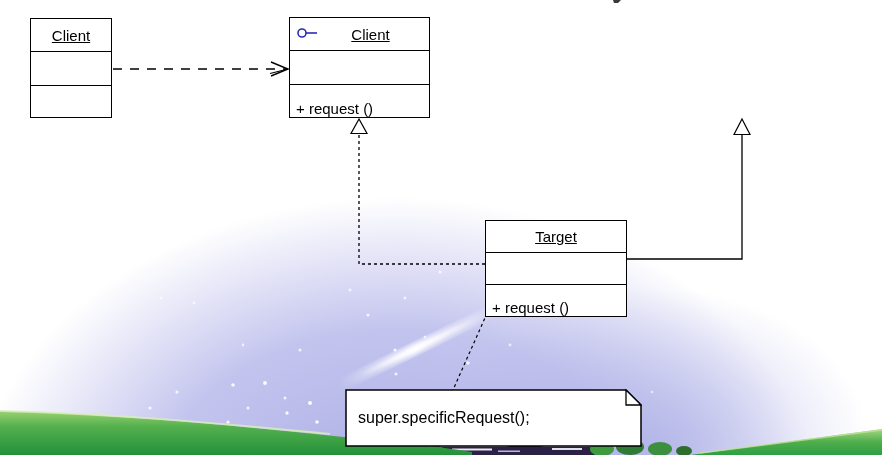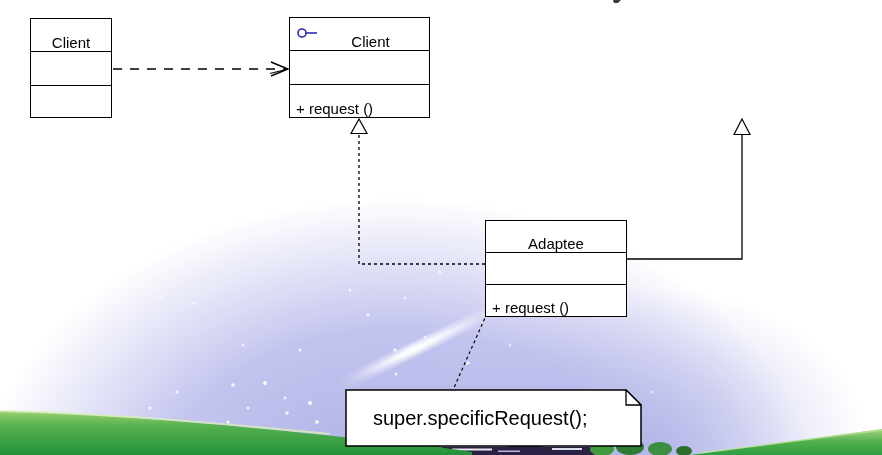--- a/index.html
+++ b/index.html
@@ -9,28 +9,28 @@
     background:
       radial-gradient(ellipse 300px 220px at 74% 98%, rgba(172,175,230,.75), rgba(255,255,255,0) 72%),
       radial-gradient(ellipse 540px 400px at 45% 112%, #a9ace4 0%, #c3c4ee 45%, rgba(255,255,255,0) 78%),
       #ffffff;
   }
   svg.layer{position:absolute;left:0;top:0;}
   .uml-class{
     position:absolute;background:#fff;border:1.5px solid #000;box-sizing:border-box;
     display:flex;flex-direction:column;font-size:15px;color:#000;
   }
-  .c-title{display:flex;align-items:flex-end;justify-content:center;position:relative;}
+  .c-title{display:flex;align-items:center;justify-content:center;position:relative;text-decoration:underline;}
   .c-sep{border-top:1.5px solid #000;}
   .c-methods{display:flex;align-items:flex-end;padding-left:6px;white-space:nowrap;}
   .iface-icon{position:absolute;left:6px;top:9px;}
   .note-box{position:absolute;}
   .note-text{
-    position:absolute;left:28px;top:0;height:100%;display:flex;align-items:center;
-    font-size:20px;color:#000;white-space:nowrap;text-align:center;
+    position:absolute;left:13px;top:0;height:100%;display:flex;align-items:center;
+    font-size:16px;color:#000;white-space:nowrap;text-align:center;
   }
 </style>
 </head>
 <body>
 
 <div class="stage">
 
   <svg class="layer" width="882" height="455" viewBox="0 0 882 455">
     <defs>
       <linearGradient id="grassL" x1="0" y1="0" x2="0" y2="1">
@@ -156,21 +156,21 @@
     </div>
     <div class="c-sep" style="height:33px;"></div>
     <div class="c-sep c-methods" style="flex:1;">
       <span>+ request ()</span>
     </div>
   </div>
 
 
   <div class="uml-class" style="left:485px;top:220px;width:142px;height:97px;">
     <div class="c-title" style="height:31px;">
-      <span>Adaptee</span>
+      <span>Target</span>
     </div>
     <div class="c-sep" style="height:31px;"></div>
     <div class="c-sep c-methods" style="flex:1;">
       <span>+ request ()</span>
     </div>
   </div>
 
   <div class="note-box" style="left:345px;top:389px;width:297px;height:58px;">
     <svg width="297" height="58" viewBox="0 0 297 58">
       <path d="M1,1 L281,1 L296,16 L296,57 L1,57 Z" fill="#fff" stroke="#000" stroke-width="1.5"></path>

